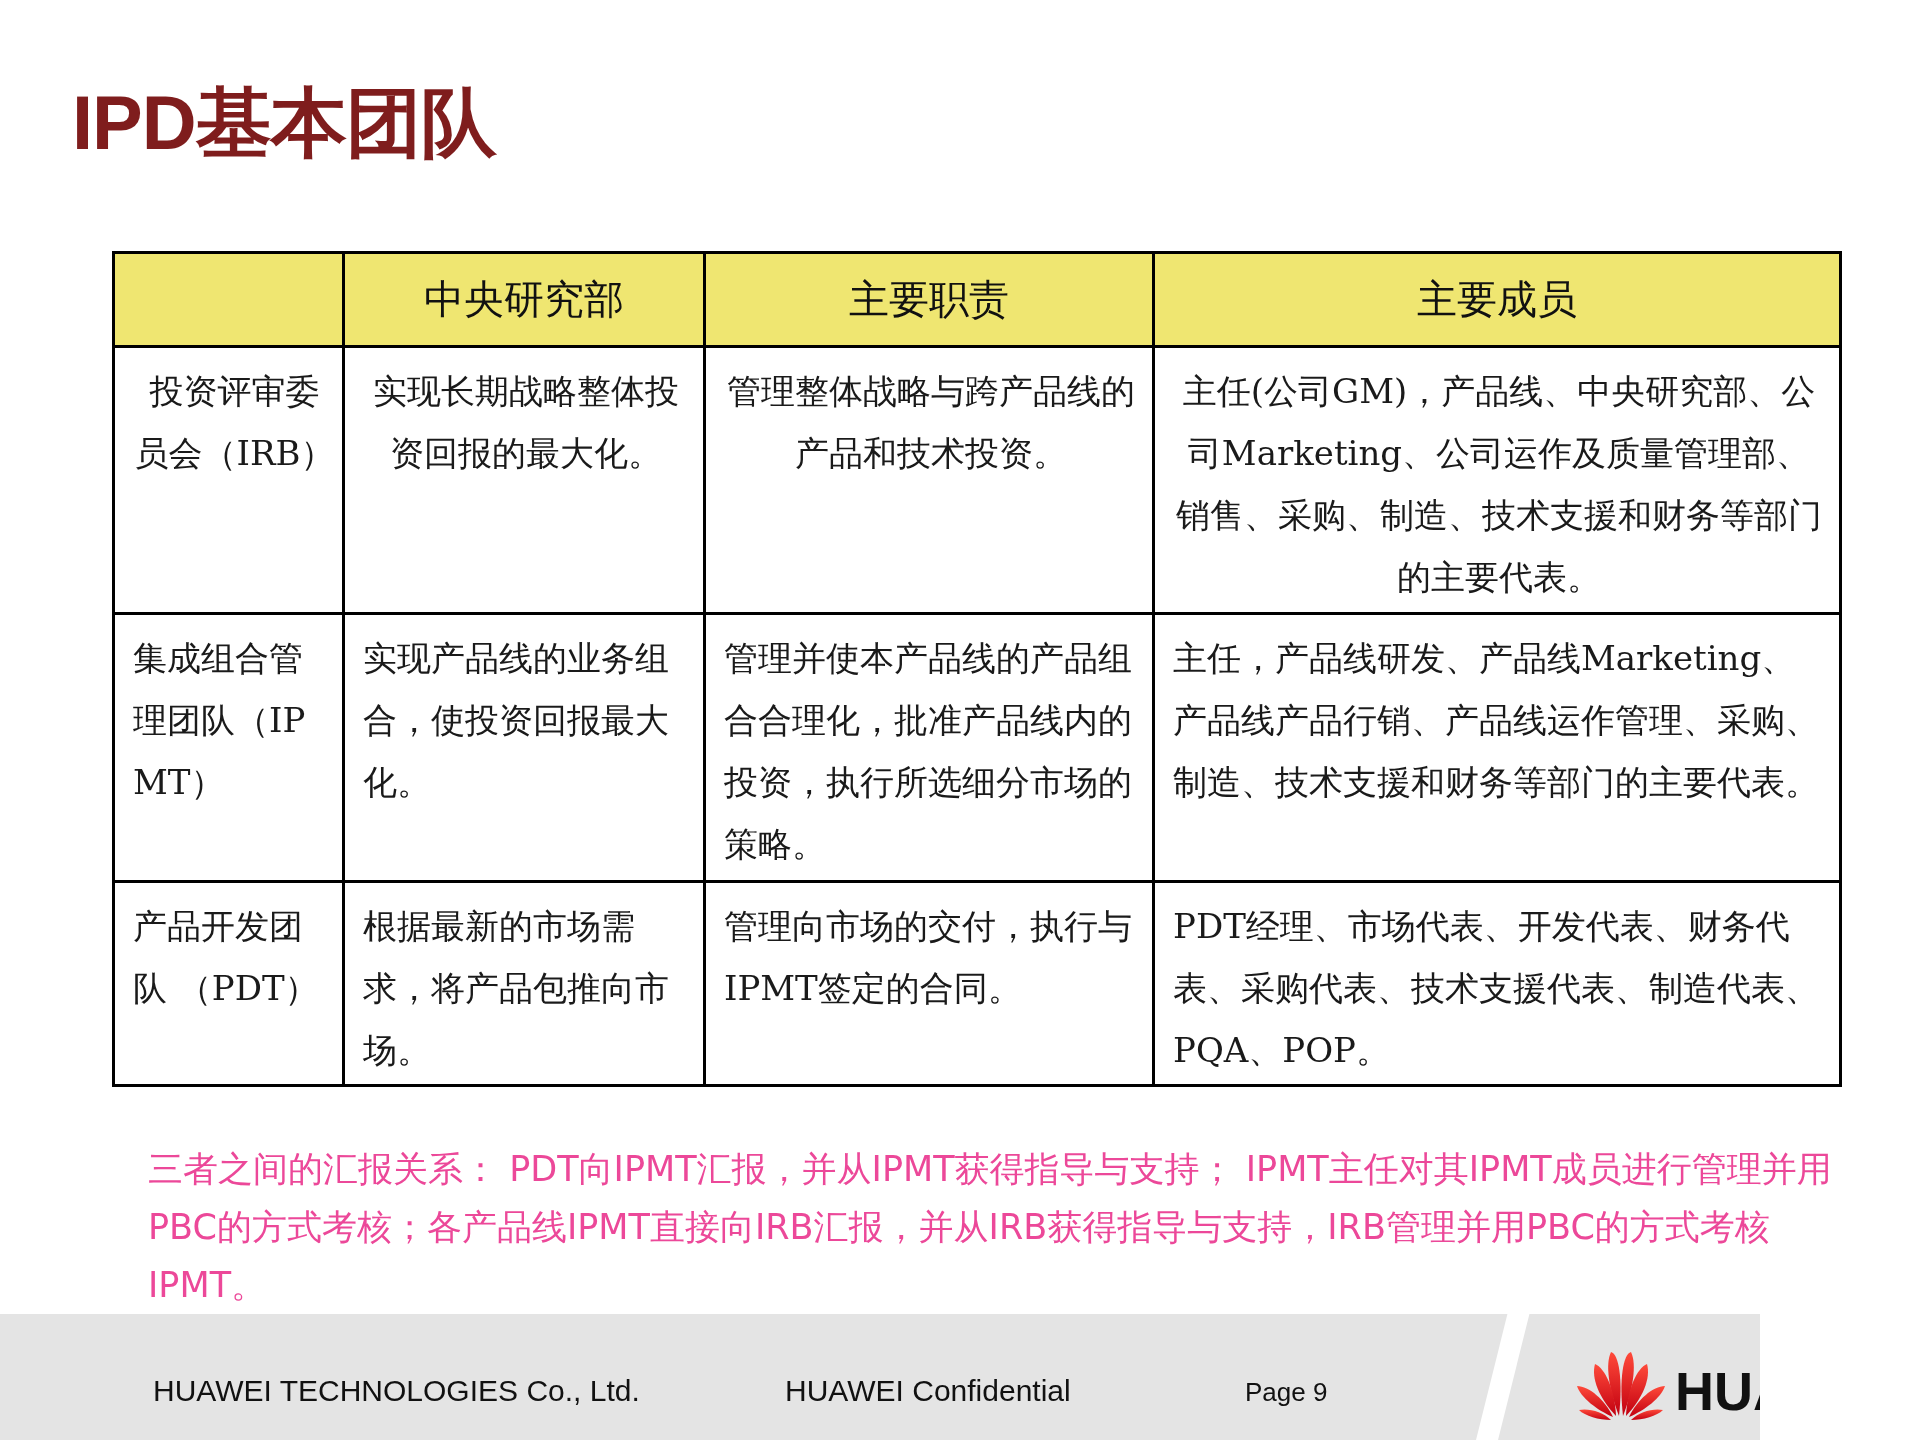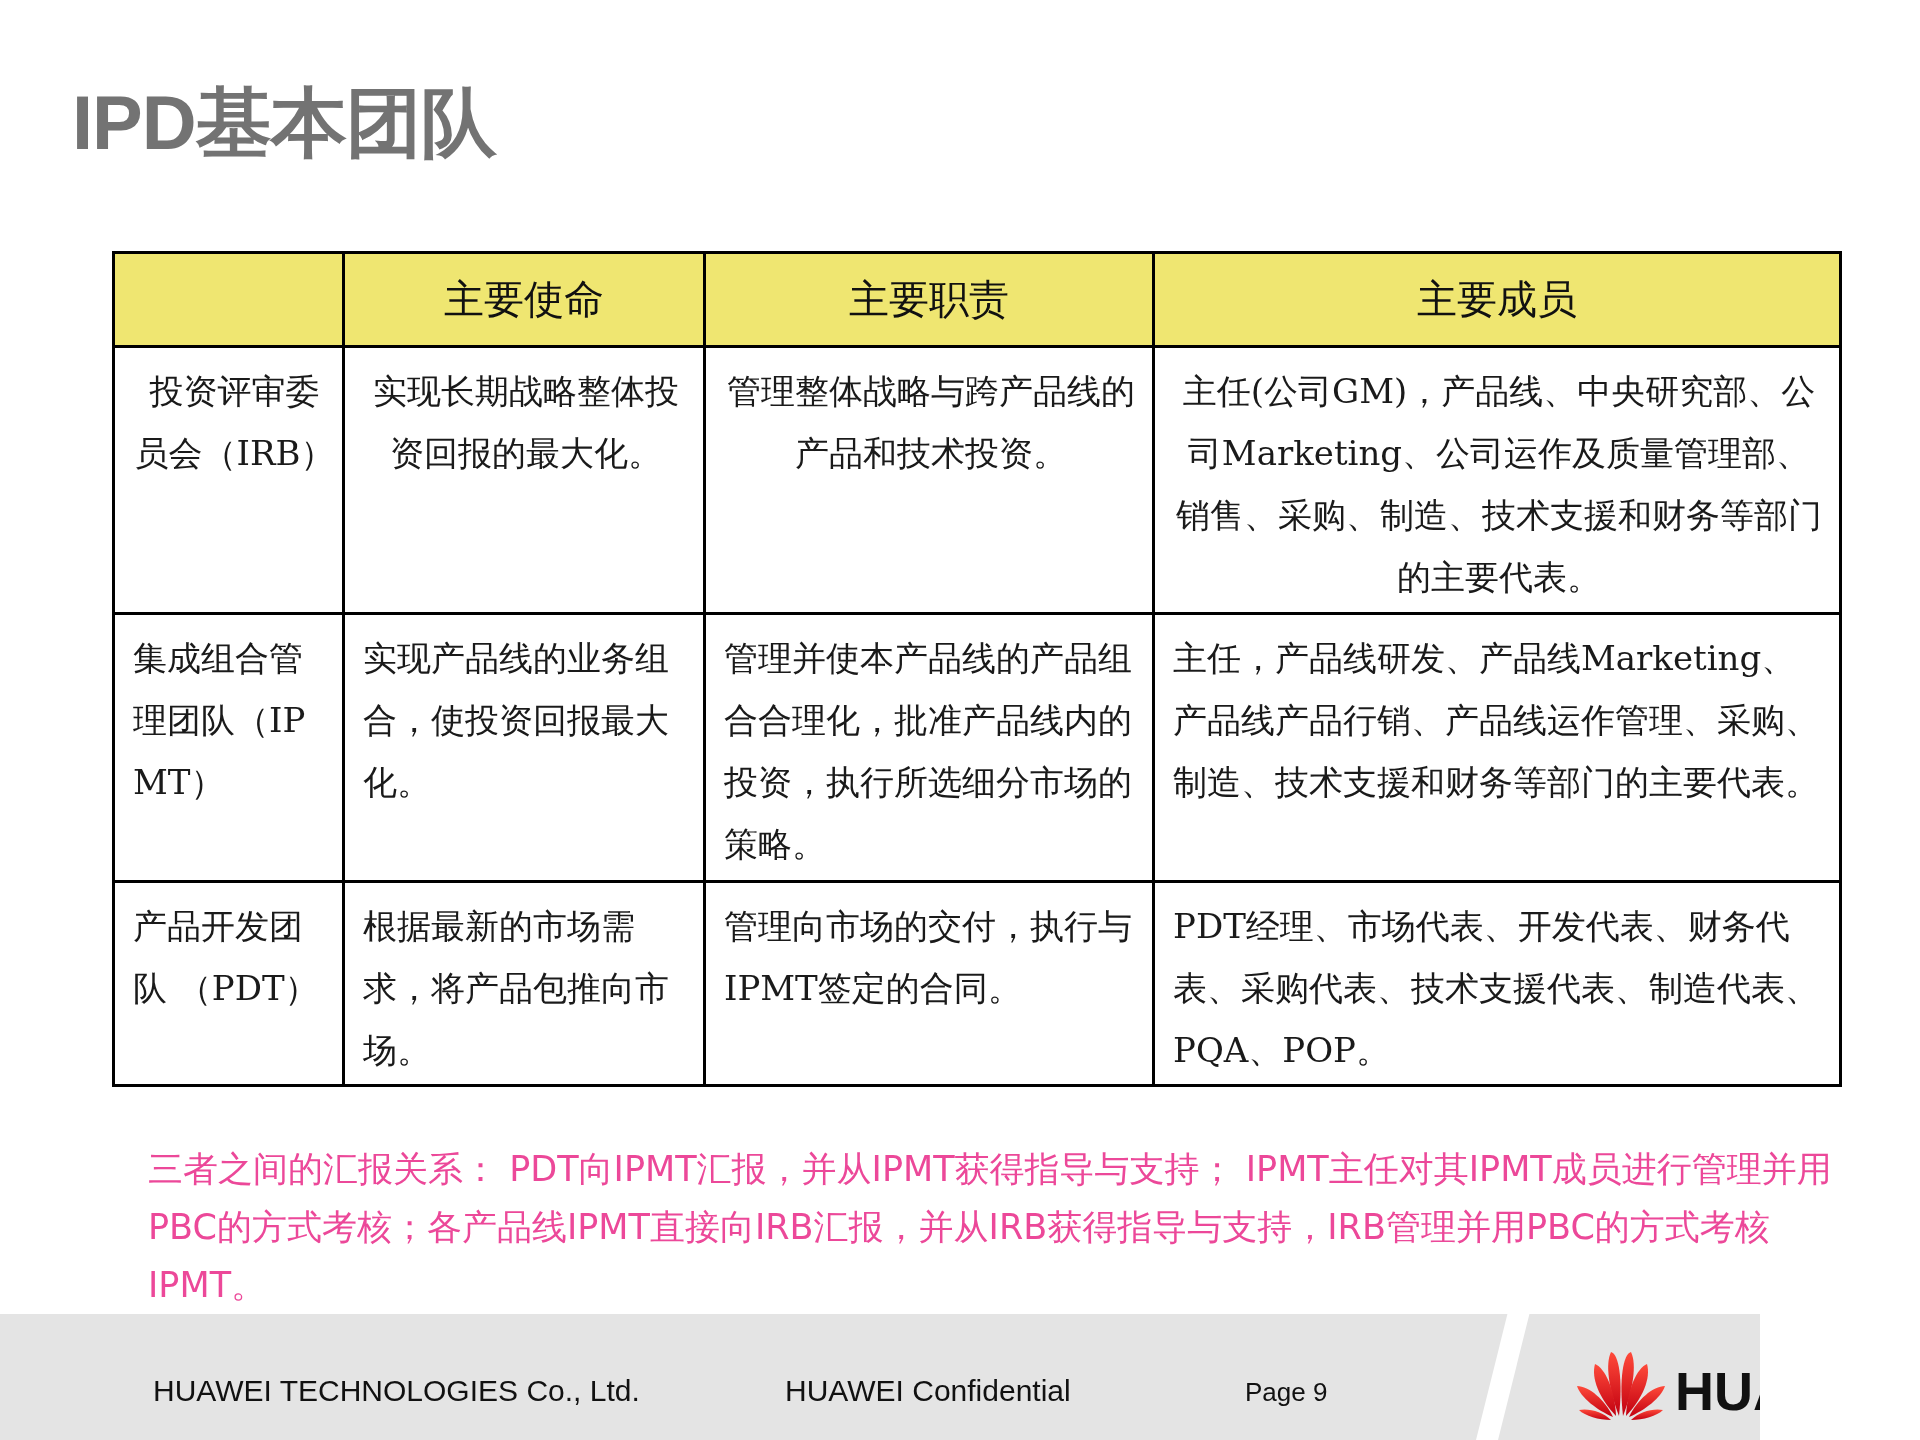--- a/index.html
+++ b/index.html
@@ -6,21 +6,21 @@
   body {
     width: 1920px; height: 1440px; position: relative; overflow: hidden;
     background: #ffffff;
     font-family: "DejaVu Serif", "Liberation Serif", serif;
     color: #111;
   }
   .title {
     position: absolute; left: 72px; top: 78px;
     font-family: "Liberation Sans", "DejaVu Sans", sans-serif;
     font-weight: bold; font-size: 76px; line-height: 90px;
-    color: #737373; letter-spacing: -1px; white-space: nowrap;
+    color: #7f1d1d; letter-spacing: -1px; white-space: nowrap;
   }
   table.main {
     position: absolute; left: 112px; top: 251px;
     width: 1727px; height: 836px;
     border-collapse: collapse; table-layout: fixed;
   }
   table.main td, table.main th {
     border: 3.5px solid #000; vertical-align: top; padding: 0;
   }
   table.main th {
@@ -71,21 +71,21 @@
 <table class="main">
   <colgroup>
     <col style="width:230px">
     <col style="width:361px">
     <col style="width:449px">
     <col style="width:687px">
   </colgroup>
   <tbody>
       <tr>
     <th></th>
-    <th>主要使命</th>
+    <th>中央研究部</th>
     <th>主要职责</th>
     <th>主要成员</th>
   </tr>
   <tr class="r1">
     <td>
           <div class="cell" style="padding-right:6px">投资评审委员会（IRB）</div>
         </td>
     <td>
           <div class="cell">实现长期战略整体投资回报的最大化。</div>
         </td>

